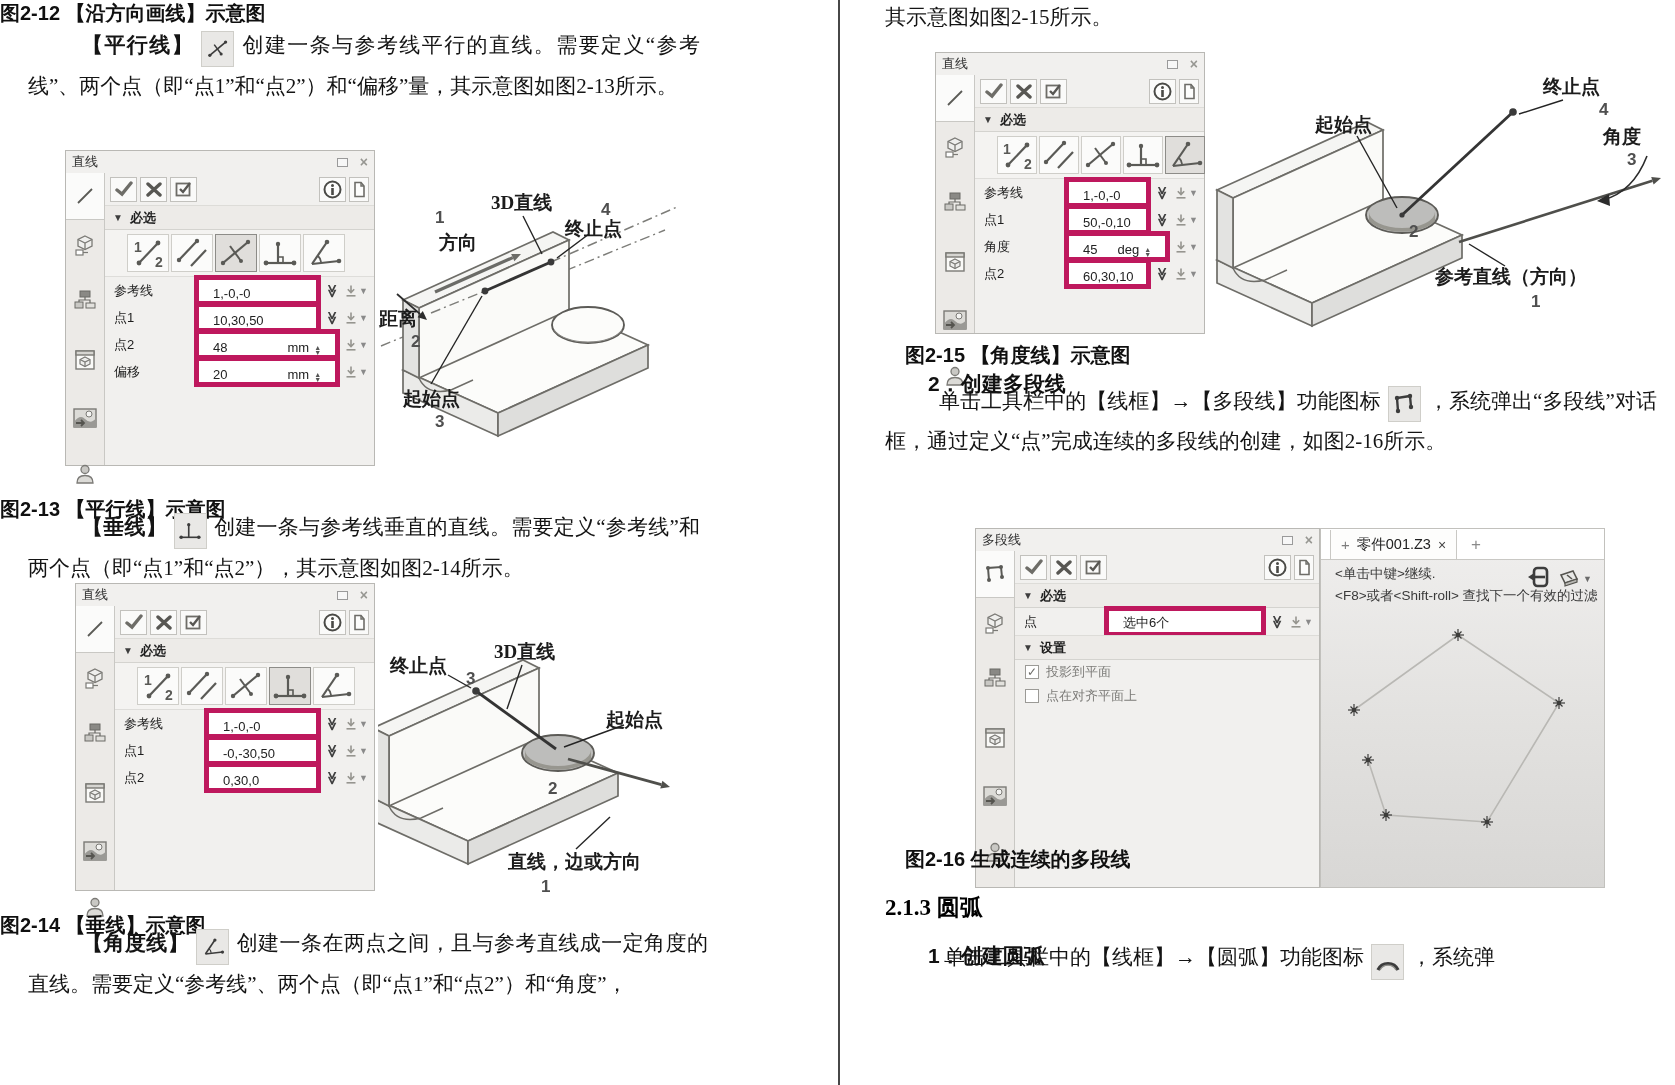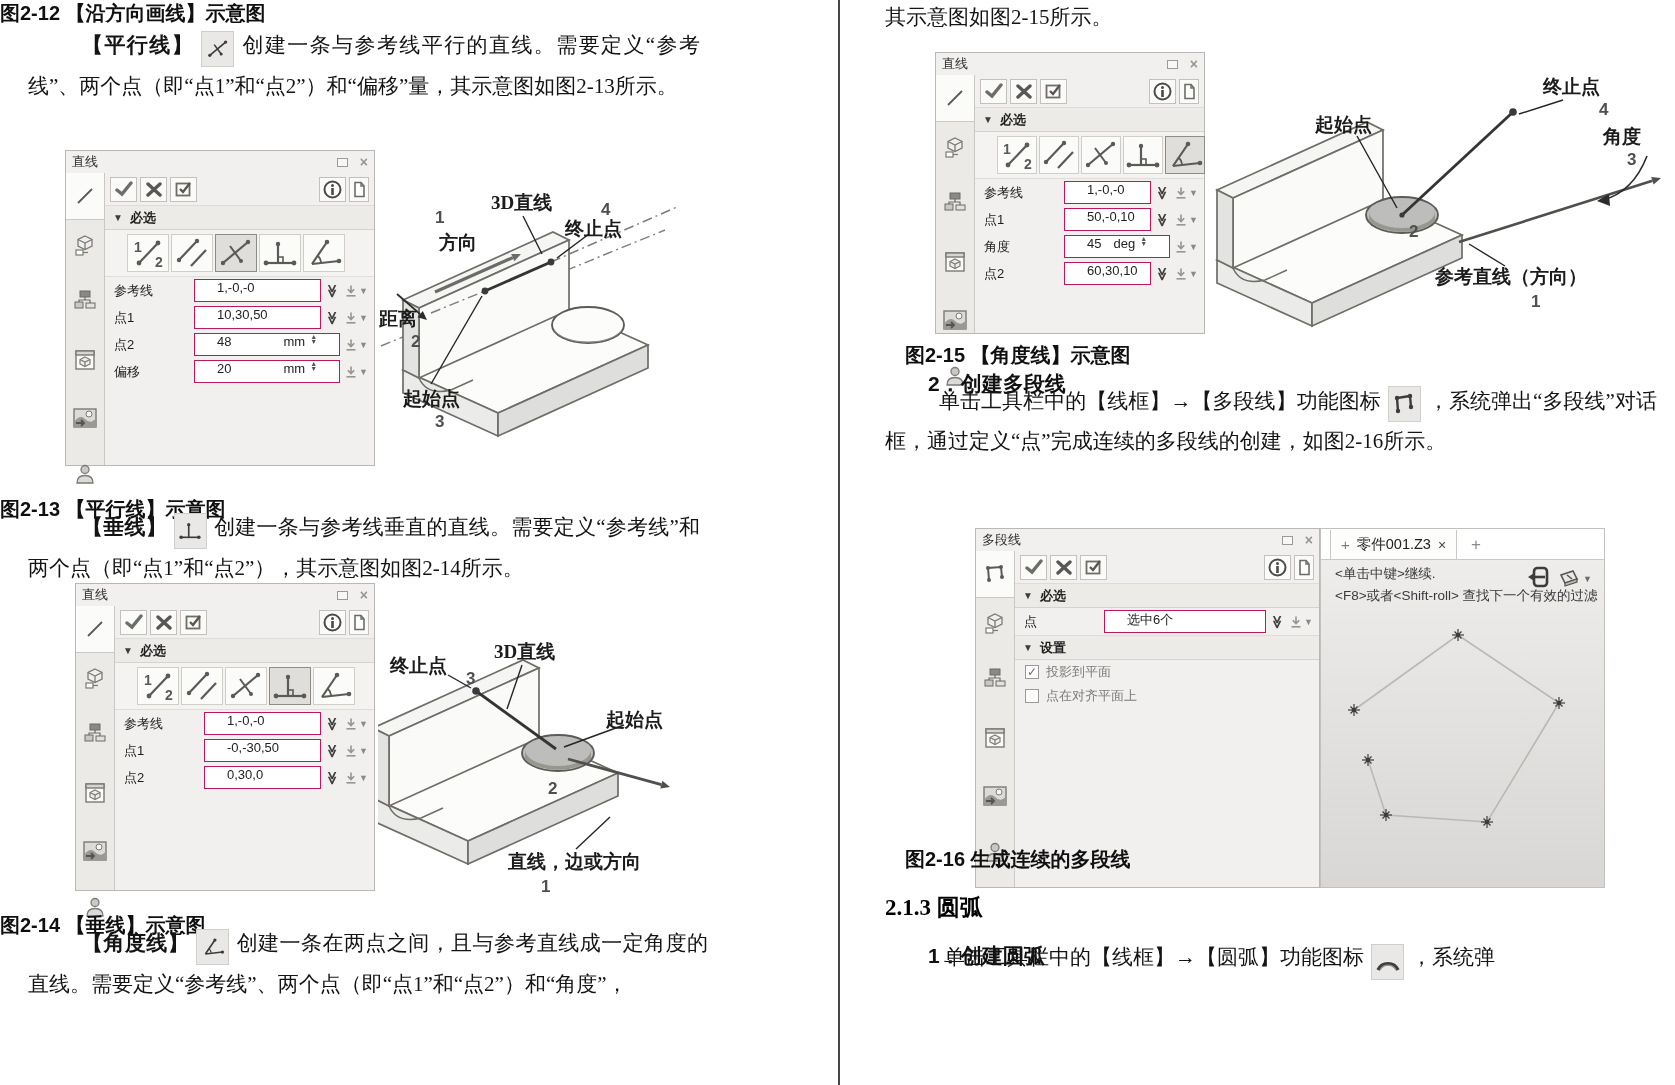--- a/index.html
+++ b/index.html
@@ -47,22 +47,22 @@
   .sec-hdr{height:23px;flex:0 0 23px;background:#edebe8;border-top:1px solid #dddcd8;border-bottom:1px solid #d4d3cf;
            display:flex;align-items:center;gap:7px;padding:0 8px;font-weight:bold;color:#1f1f1f}
   .sec-tri{font-size:10px;color:#3d3d3d}
   .icon-row{height:46px;flex:0 0 46px;display:flex;align-items:center;gap:2px;padding-left:22px;
             background:#f4f3f1;border-bottom:1px solid #deddda}
   .type-btn{width:42px;height:38px;background:#fbfbfa;border:1px solid #cfcec9;display:flex;
             align-items:center;justify-content:center;box-sizing:border-box}
   .type-btn.active{background:#e0dedb;border:1px solid #8d8c88}
   .fld{height:27px;flex:0 0 27px;display:flex;align-items:center;padding:0 6px 0 9px;gap:4px}
   .fld-label{width:76px;flex:0 0 76px;color:#1d1d1d;white-space:nowrap;overflow:hidden}
-  .fld-input{flex:1;height:21px;background:#fff;border:1px solid #be185d;display:flex;align-items:flex-start;
-             padding:0 22px;gap:2px;min-width:0}
+  .fld-input{flex:1;height:21px;background:#fff;border:5px solid #be185d;display:flex;align-items:flex-end;
+             padding:0 14px;gap:2px;min-width:0}
   .fld-val{white-space:nowrap}
   .fld-unit{margin-left:auto;padding-right:1px}
   .spin{display:flex;flex-direction:column;line-height:5px;font-size:7px;color:#555;margin-left:2px}
   .chev{width:15px;flex:0 0 15px;text-align:center;color:#3f3f3f;font-weight:bold;font-size:13px;
         transform:rotate(90deg);letter-spacing:-1px}
   .ddico{display:flex;align-items:center;gap:1px;color:#8a8a8a;font-size:9px}
   .chk{height:24px;flex:0 0 24px;display:flex;align-items:center;gap:7px;padding-left:10px;color:#7c7b78}
   .chk-box{width:14px;height:14px;background:#fff;border:1px solid #9b9a96;display:flex;align-items:center;
            justify-content:center;font-size:12px;color:#6f6e6a;box-sizing:border-box}
 

